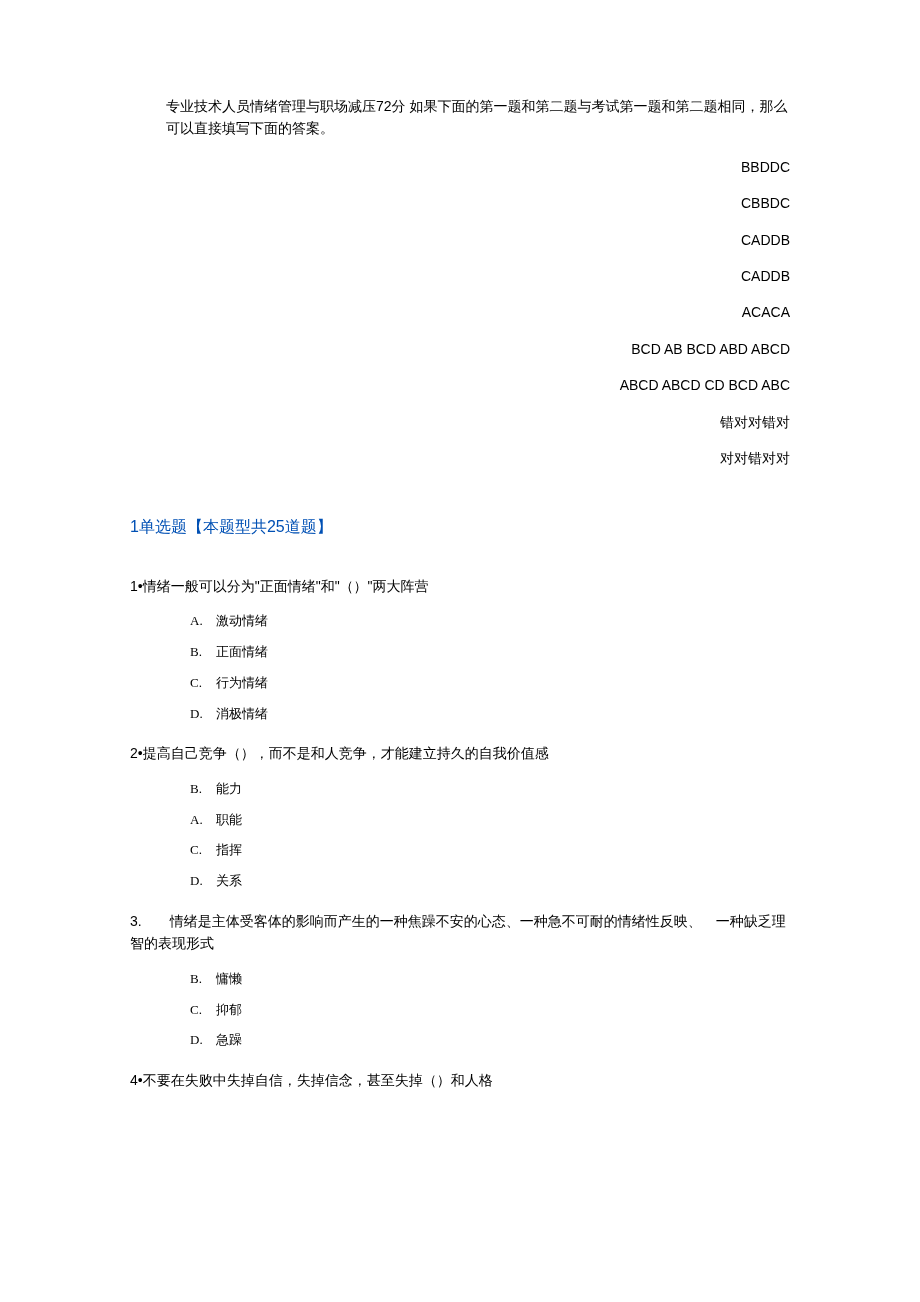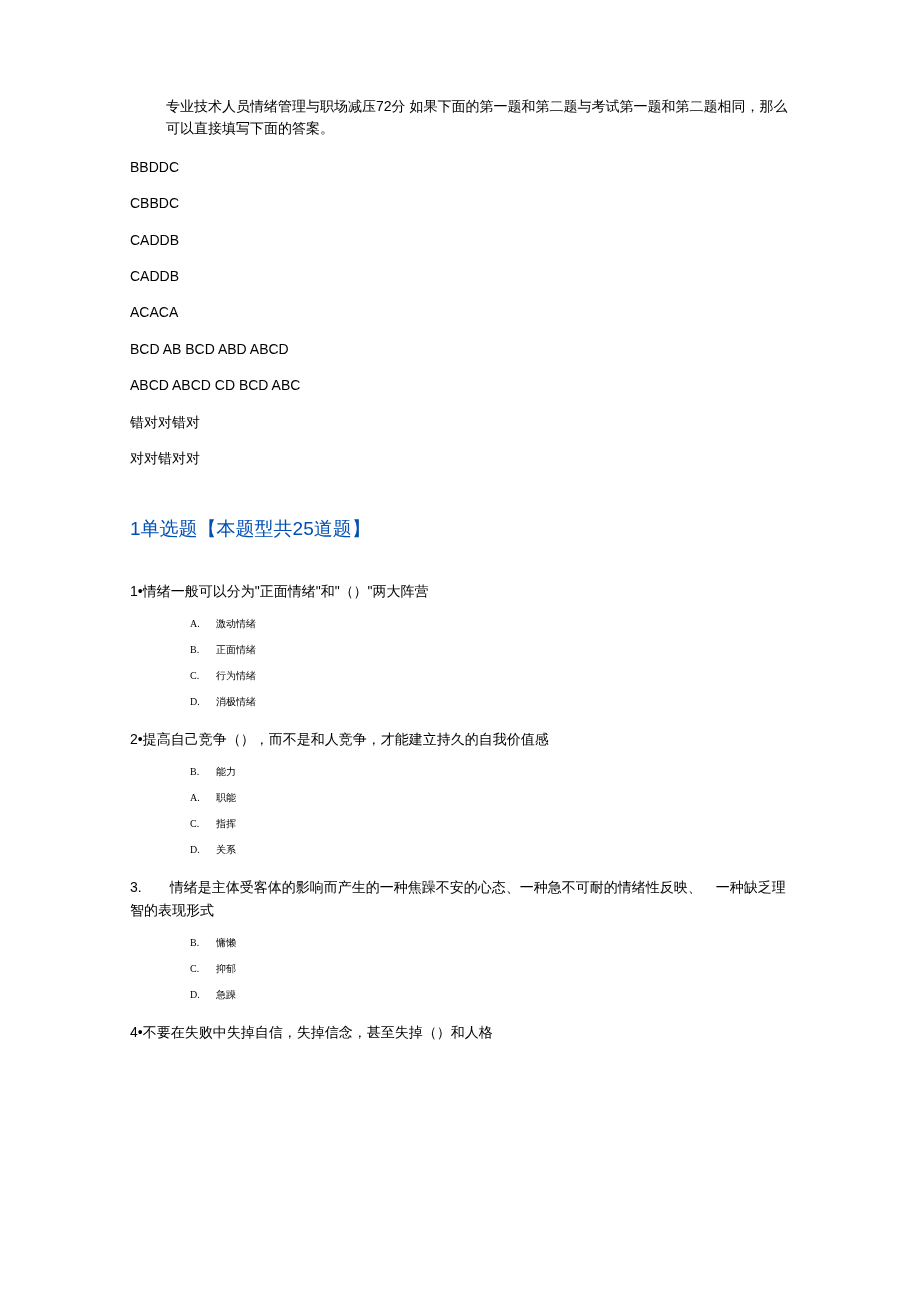--- a/index.html
+++ b/index.html
@@ -6,39 +6,39 @@
     body {
       width: 920px;
       background: #ffffff;
       font-family: "Microsoft YaHei", "SimSun", Arial, sans-serif;
       font-size: 14px;
       color: #000000;
       padding: 95px 130px 60px 130px;
       line-height: 1.6;
     }
     .intro { margin-bottom: 16px; margin-left: 36px; }
-    .answer-line { margin: 14px 0; }
+    .answer-line { margin: 14px 0; text-align: right; }
     .section-heading {
       color: #0050b4;
-      font-size: 19px;
+      font-size: 16px;
       margin-top: 45px;
       margin-bottom: 35px;
       font-weight: normal;
     }
     .question {
       margin-bottom: 18px;
     }
     .q-text { margin-bottom: 14px; }
     .option-list {
       list-style: none;
       padding-left: 60px;
     }
     .option-item {
       font-family: "SimSun", serif;
-      font-size: 10px;
+      font-size: 13px;
       margin: 10px 0;
     }
     .opt-letter { display: inline-block; width: 26px; }
   </style>
 </head>
 <body>
 
 <div class="intro">专业技术人员情绪管理与职场减压72分  如果下面的第一题和第二题与考试第一题和第二题相同，那么可以直接填写下面的答案。</div>
 
 <div class="answers-block">

